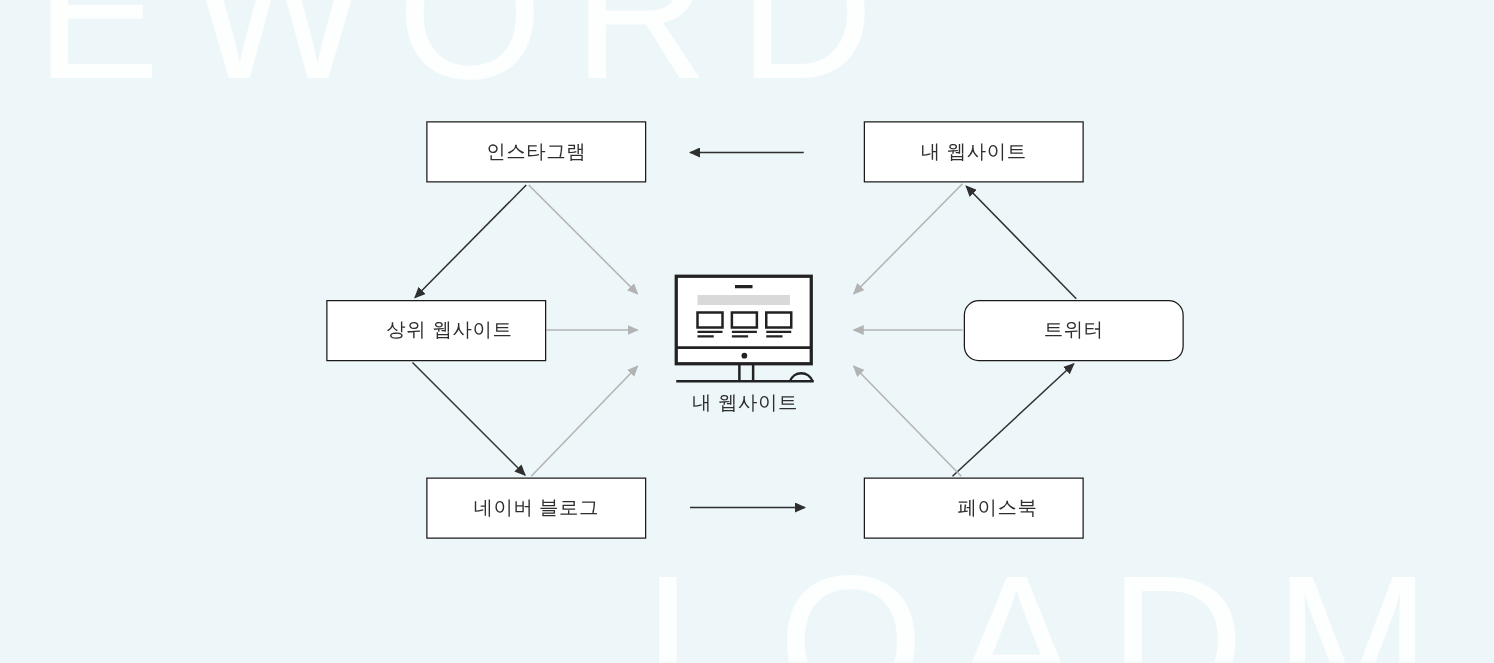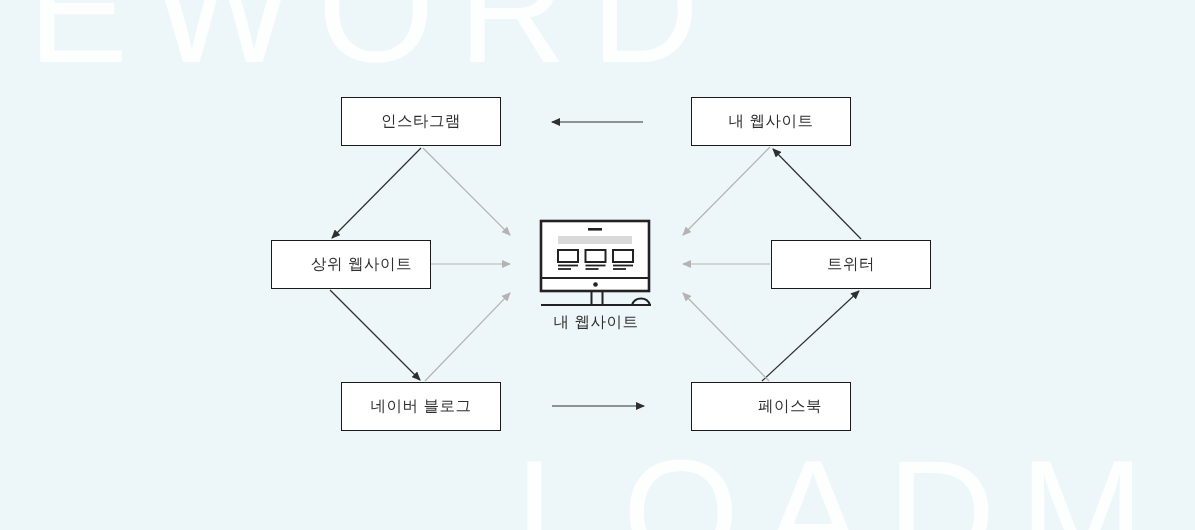--- a/index.html
+++ b/index.html
@@ -17,33 +17,33 @@
     color:rgba(255,255,255,0.85);
     white-space:nowrap;
     user-select:none;
     pointer-events:none;
   }
   #wm-top{top:-65px;left:28px;}
   #wm-bottom{top:438px;left:515px;}
   .layer{position:absolute;top:0;left:0;}
   .node{
     position:absolute;
-    width:160px;height:49px;
+    width:176px;height:49px;
     background:#ffffff;
     border:1px solid #1a1a1a;
     box-sizing:border-box;
     display:flex;align-items:center;justify-content:center;
     font-size:15.5px;color:#2e2e2e;
     letter-spacing:0.5px;
   }
   #node-instagram      {left:341px;top:97px;}
   #node-mywebsite-top  {left:691px;top:97px;}
-  #node-parent-website {left:271px;top:240px;padding-left:21px;}
-  #node-twitter        {left:771px;top:240px;}
-  #node-naver-blog     {left:341px;top:382px;}
+  #node-parent-website {left:261px;top:240px;padding-left:21px;}
+  #node-twitter        {left:771px;top:240px;border-radius:12px;}
+  #node-naver-blog     {left:341px;top:382px;font-family:Liberation Serif, serif;}
   #node-facebook       {left:691px;top:382px;padding-left:38px;}
   #monitor-svg{position:absolute;left:529px;top:219px;}
   #center-label{
     position:absolute;left:521px;top:312px;width:150px;
     text-align:center;font-size:15.5px;color:#2e2e2e;letter-spacing:0.5px;
   }
 </style>
 </head>
 <body>
 

